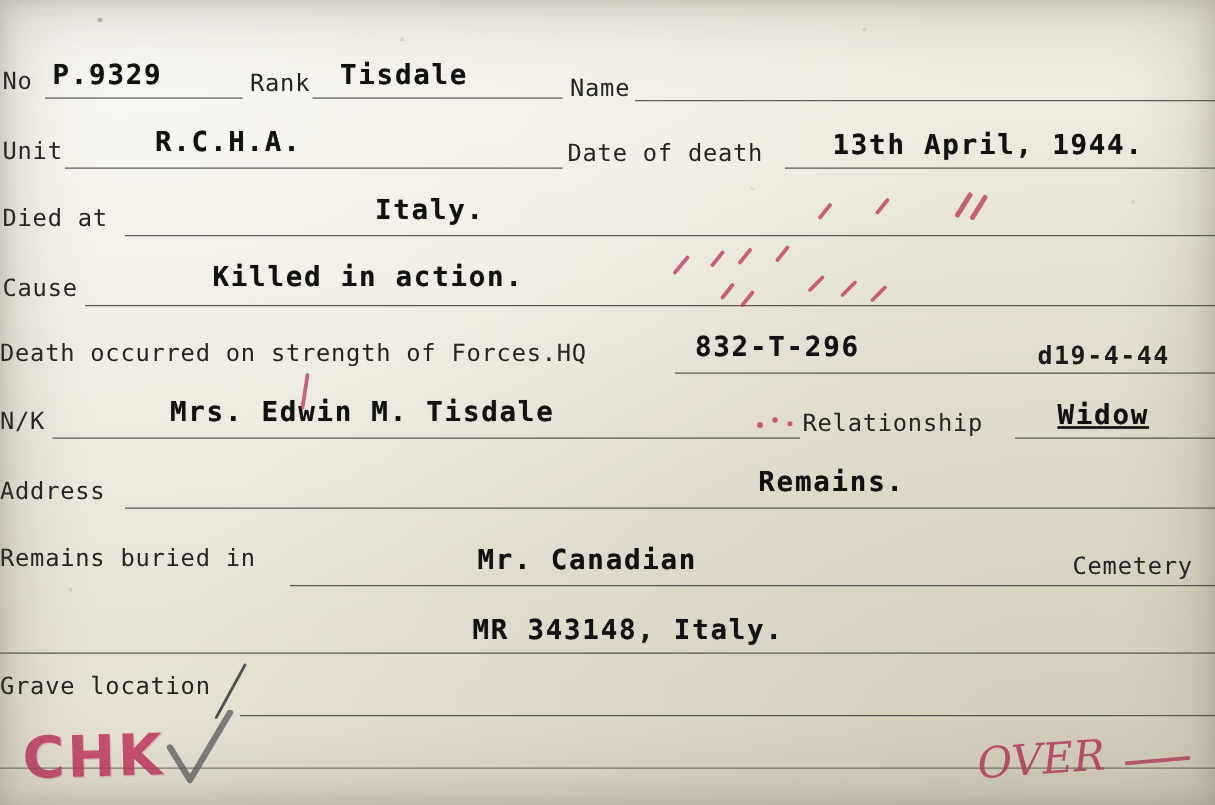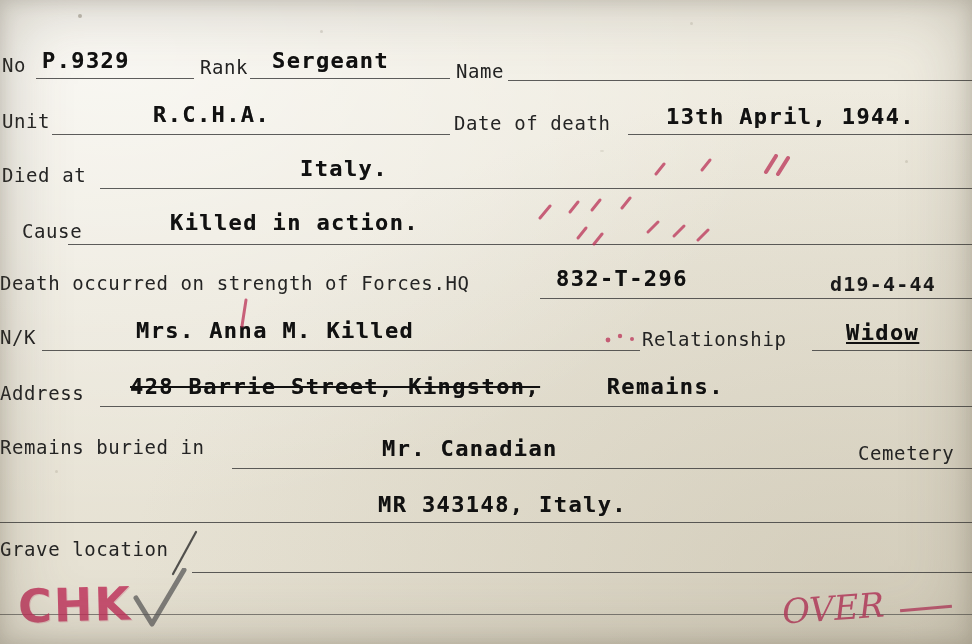--- a/index.html
+++ b/index.html
@@ -144,57 +144,56 @@
   <div class="speck" style="left:690px;top:22px;width:3px;height:3px;opacity:.4;"></div>
   <div class="speck" style="left:905px;top:160px;width:3px;height:3px;opacity:.45;"></div>
   <div class="speck" style="left:55px;top:470px;width:3px;height:3px;opacity:.4;"></div>
   <div class="speck" style="left:600px;top:150px;width:4px;height:2px;opacity:.35;"></div>
 
   <div class="t label" style="left:2px;top:56px;">No</div>
   <div class="t typed" style="left:42px;top:50px;">P.9329</div>
   <div class="rule" style="left:36px;top:78px;width:158px;"></div>
 
   <div class="t label" style="left:200px;top:58px;">Rank</div>
-  <div class="t typed" style="left:272px;top:50px;">Sergeant</div>
+  <div class="t typed" style="left:272px;top:50px;">Tisdale</div>
   <div class="rule" style="left:250px;top:78px;width:200px;"></div>
 
   <div class="t label" style="left:456px;top:62px;">Name</div>
   <div class="rule" style="left:508px;top:80px;width:464px;"></div>
 
   <div class="t label" style="left:2px;top:112px;">Unit</div>
-  <div class="t typed" style="left:124px;top:104px;margin-left:29px;">R.C.H.A.</div>
+  <div class="t typed" style="left:124px;top:104px;">R.C.H.A.</div>
   <div class="rule" style="left:52px;top:134px;width:398px;"></div>
 
   <div class="t label" style="left:454px;top:114px;">Date of death</div>
   <div class="t typed" style="left:666px;top:106px;">13th April, 1944.</div>
   <div class="rule" style="left:628px;top:134px;width:344px;"></div>
 
   <div class="t label" style="left:2px;top:166px;">Died at</div>
   <div class="t typed" style="left:300px;top:158px;">Italy.</div>
   <div class="rule" style="left:100px;top:188px;width:872px;"></div>
 
-  <div class="t label" style="left:2px;top:222px;margin-left:20px;">Cause</div>
+  <div class="t label" style="left:2px;top:222px;">Cause</div>
   <div class="t typed" style="left:170px;top:212px;">Killed in action.</div>
   <div class="rule" style="left:68px;top:244px;width:904px;"></div>
 
   <div class="t label" style="left:0px;top:274px;">Death occurred on strength of Forces.HQ</div>
   <div class="t typed" style="left:556px;top:268px;">832-T-296</div>
   <div class="t typed-sm" style="left:830px;top:274px;">d19-4-44</div>
   <div class="rule" style="left:540px;top:298px;width:432px;"></div>
 
   <div class="t label" style="left:0px;top:328px;">N/K</div>
-  <div class="t typed" style="left:136px;top:320px;">Mrs. Anna M. Killed</div>
+  <div class="t typed" style="left:136px;top:320px;">Mrs. Edwin M. Tisdale</div>
   <div class="rule" style="left:42px;top:350px;width:598px;"></div>
 
   <div class="t label" style="left:642px;top:330px;">Relationship</div>
   <div class="t typed" style="left:846px;top:322px;text-decoration:underline;">Widow</div>
   <div class="rule" style="left:812px;top:350px;width:160px;"></div>
 
   <div class="t label" style="left:0px;top:384px;">Address</div>
-  <div class="t typed struck" style="left:130px;top:376px;">428 Barrie Street, Kingston,</div>
   <div class="t typed" style="left:592px;top:376px;"> Remains.</div>
   <div class="rule" style="left:100px;top:406px;width:872px;"></div>
 
   <div class="t label" style="left:0px;top:438px;">Remains buried in</div>
   <div class="t typed" style="left:382px;top:438px;">Mr. Canadian</div>
   <div class="t label" style="left:858px;top:444px;">Cemetery</div>
   <div class="rule" style="left:232px;top:468px;width:740px;"></div>
 
   <div class="t typed" style="left:378px;top:494px;">MR 343148, Italy.</div>
   <div class="rule" style="left:0px;top:522px;width:972px;"></div>

